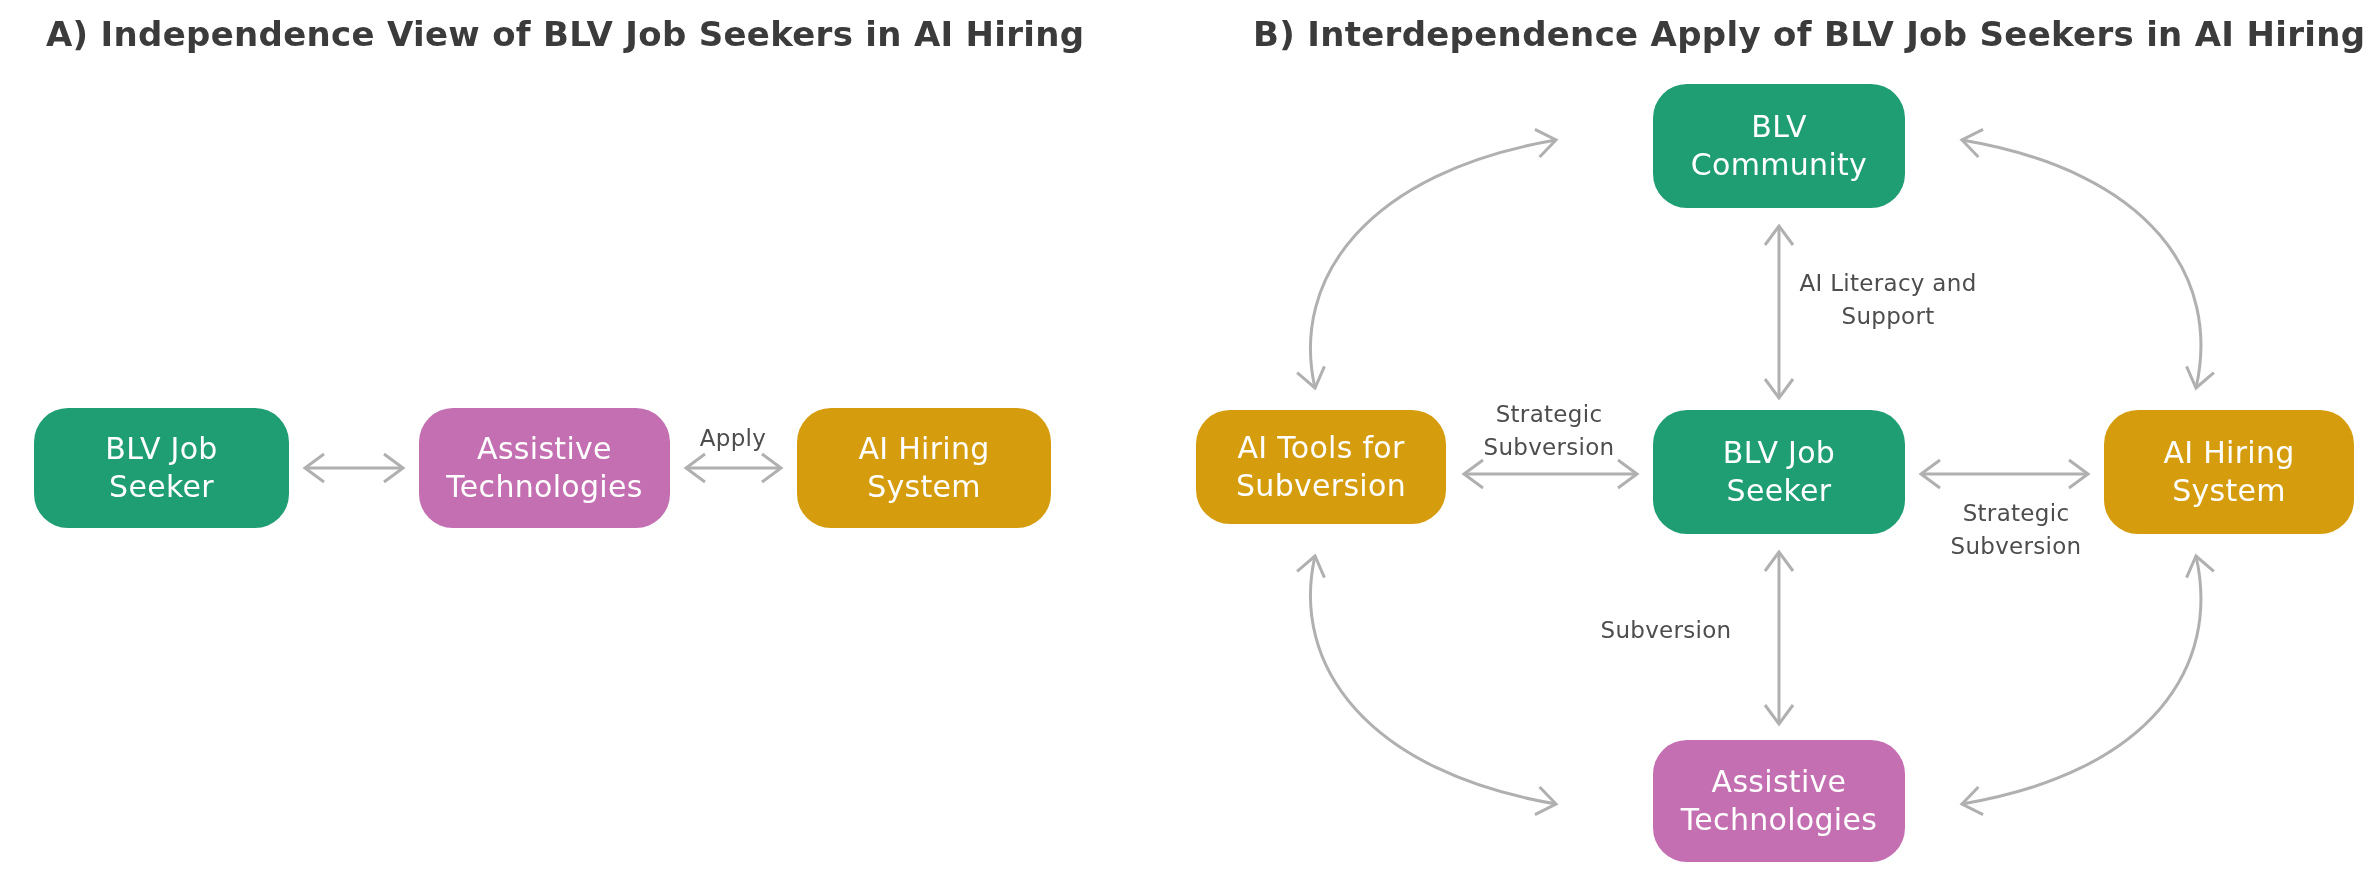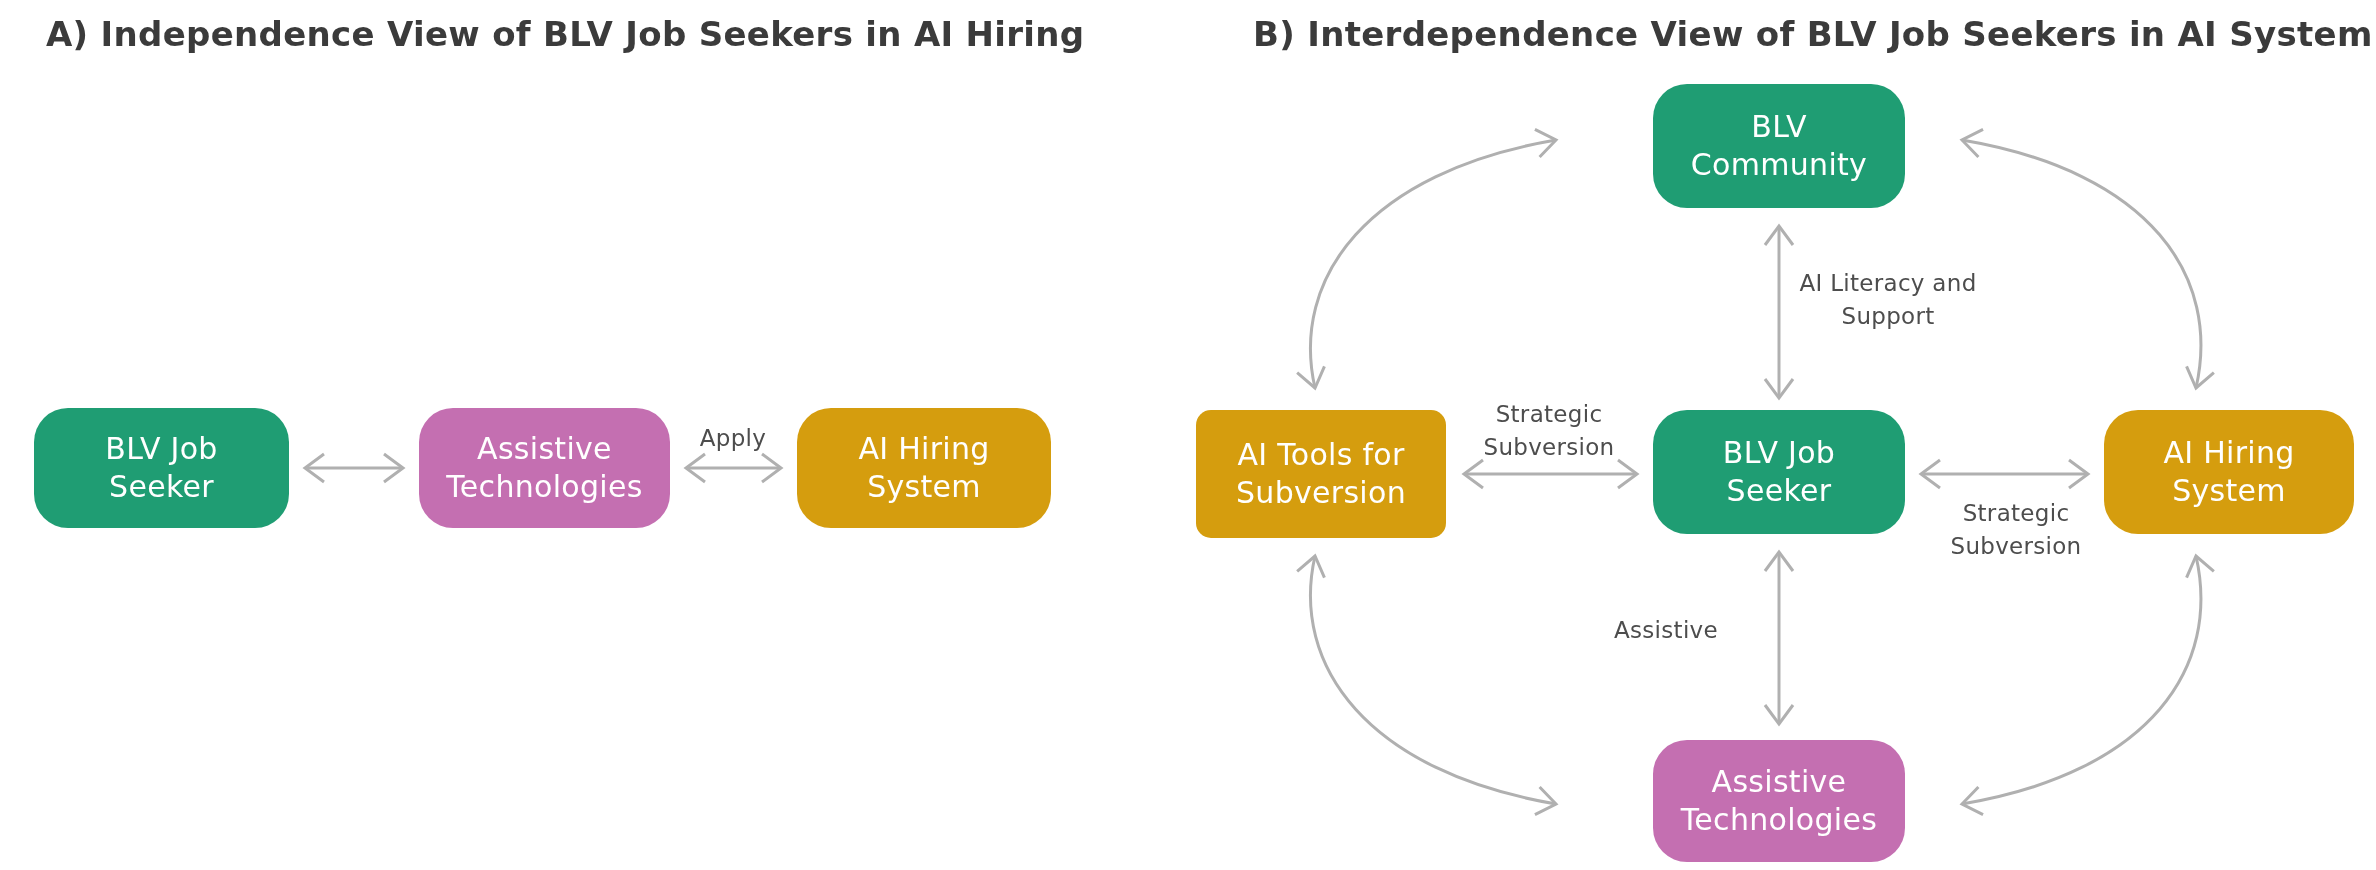--- a/index.html
+++ b/index.html
@@ -70,27 +70,27 @@
     </div>
 
     <div class="node" style="left: 797px; top: 408px; width: 254px; height: 120px; background-color: rgb(213, 157, 14);">
       <span>AI Hiring System</span>
     </div>
 
     <div class="edge-label nowrap" style="left:733px;top:438px">Apply</div>
   </section>
 
   <section>
-    <div class="title" style="left:1253px;top:14px">B) Interdependence View of BLV Job Seekers in AI System</div>
+    <div class="title" style="left:1253px;top:14px">B) Interdependence Apply of BLV Job Seekers in AI Hiring</div>
 
     <div class="node" style="left: 1653px; top: 84px; width: 252px; height: 124px; background-color: rgb(31, 157, 115);">
       <span>BLV Community</span>
     </div>
 
-    <div class="node" style="left: 1196px; top: 410px; width: 250px; height: 128px; background-color: rgb(213, 157, 14); border-radius: 15px;">
+    <div class="node" style="left: 1196px; top: 410px; width: 250px; height: 114px; background-color: rgb(213, 157, 14);">
       <span>AI Tools for Subversion</span>
     </div>
 
     <div class="node" style="left: 1653px; top: 410px; width: 252px; height: 124px; background-color: rgb(31, 157, 115);">
       <span>BLV Job Seeker</span>
     </div>
 
     <div class="node" style="left: 2104px; top: 410px; width: 250px; height: 124px; background-color: rgb(213, 157, 14);">
       <span>AI Hiring System</span>
     </div>
@@ -98,16 +98,16 @@
     <div class="node" style="left: 1653px; top: 740px; width: 252px; height: 122px; background-color: rgb(196, 111, 177);">
       <span>Assistive Technologies</span>
     </div>
 
     <div class="edge-label" style="left:1888px;top:300px;width:185px">AI Literacy and Support</div>
 
     <div class="edge-label" style="left:1549px;top:431px;width:190px">Strategic Subversion</div>
 
     <div class="edge-label" style="left:2016px;top:530px;width:190px">Strategic Subversion</div>
 
-    <div class="edge-label nowrap" style="left:1666px;top:630px">Assistive</div>
+    <div class="edge-label nowrap" style="left:1666px;top:630px">Subversion</div>
   </section>
 
 </div>
 
 </body></html>

